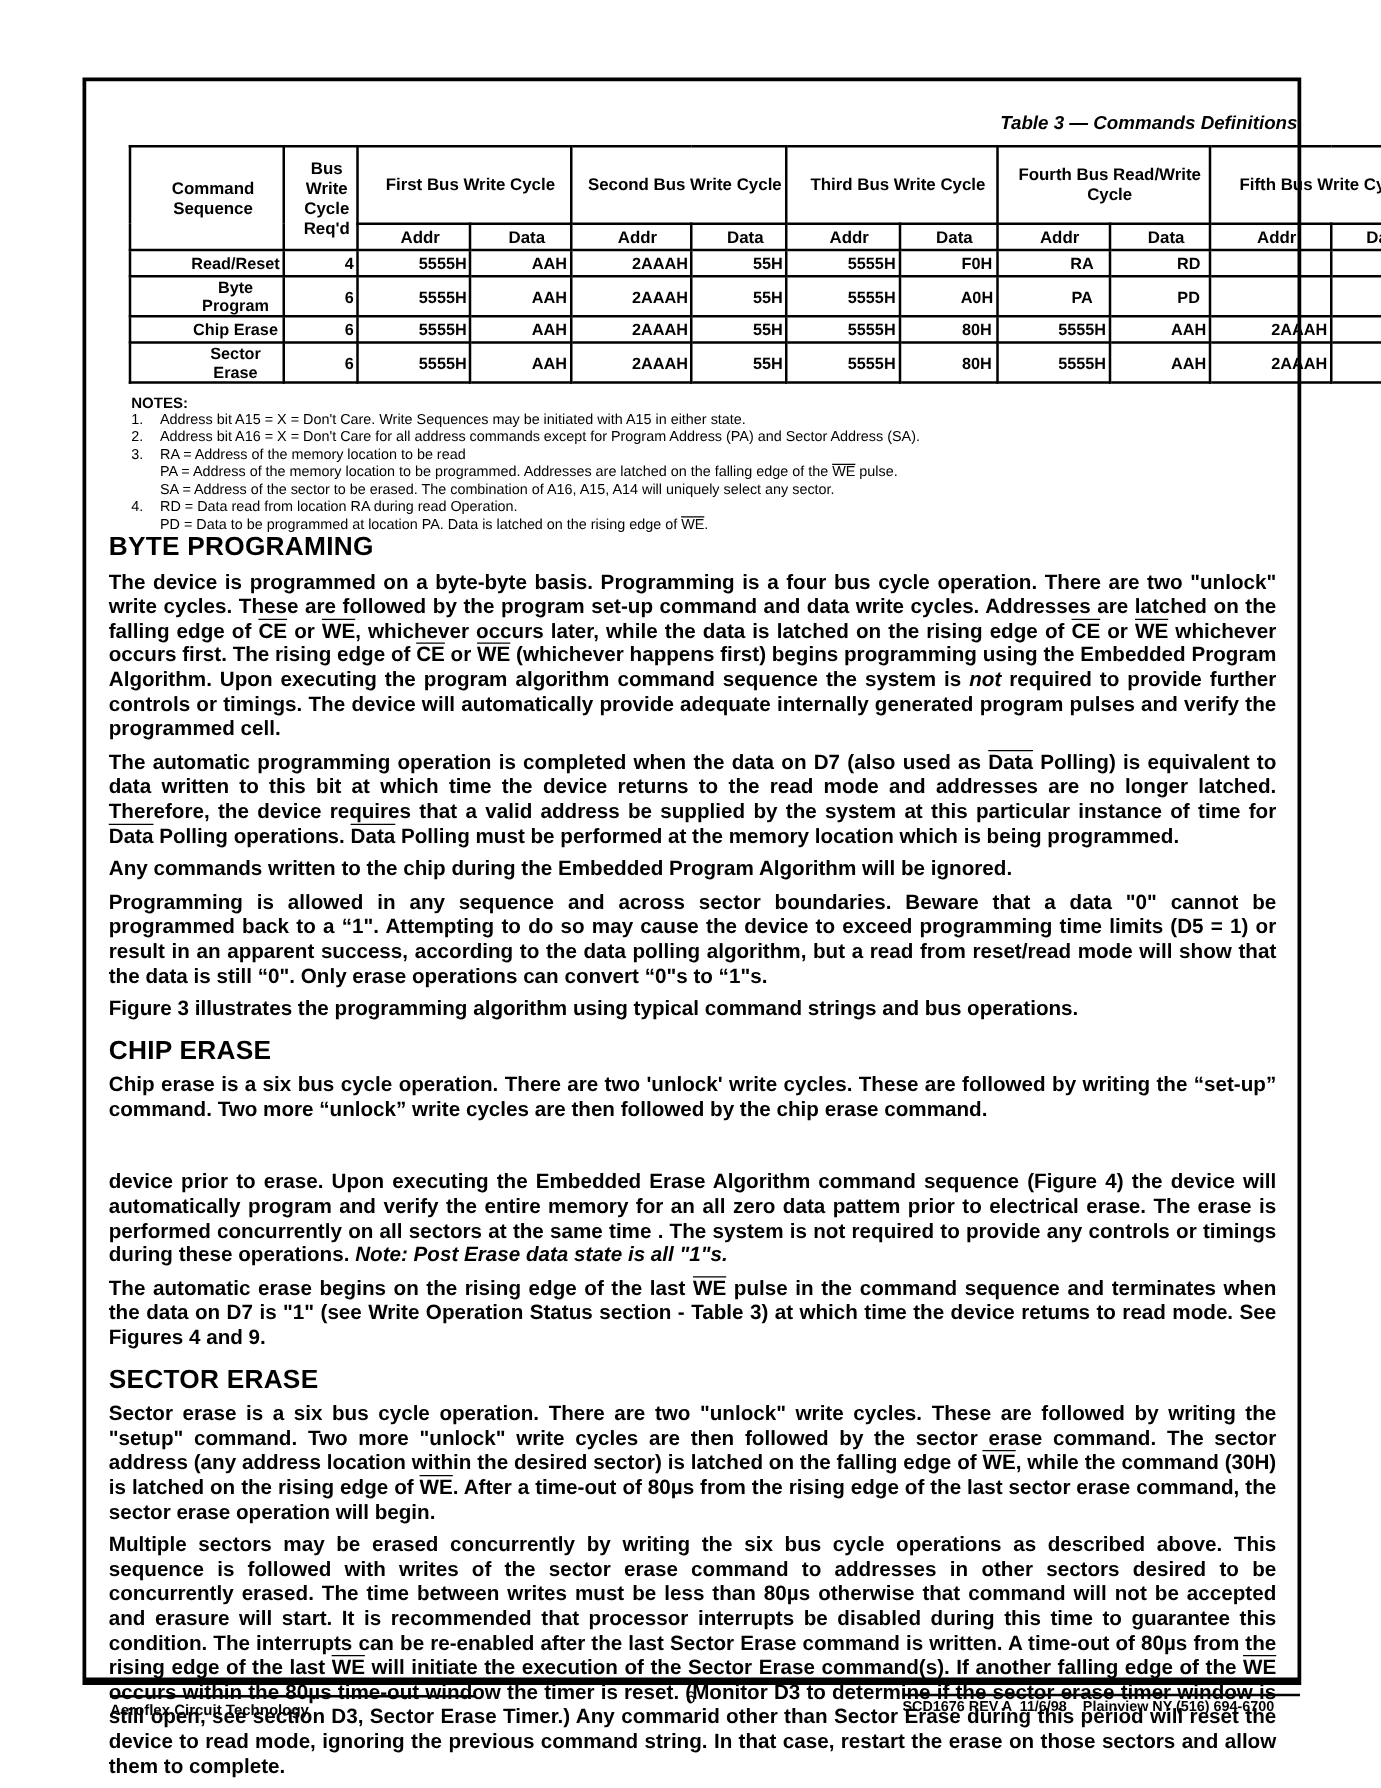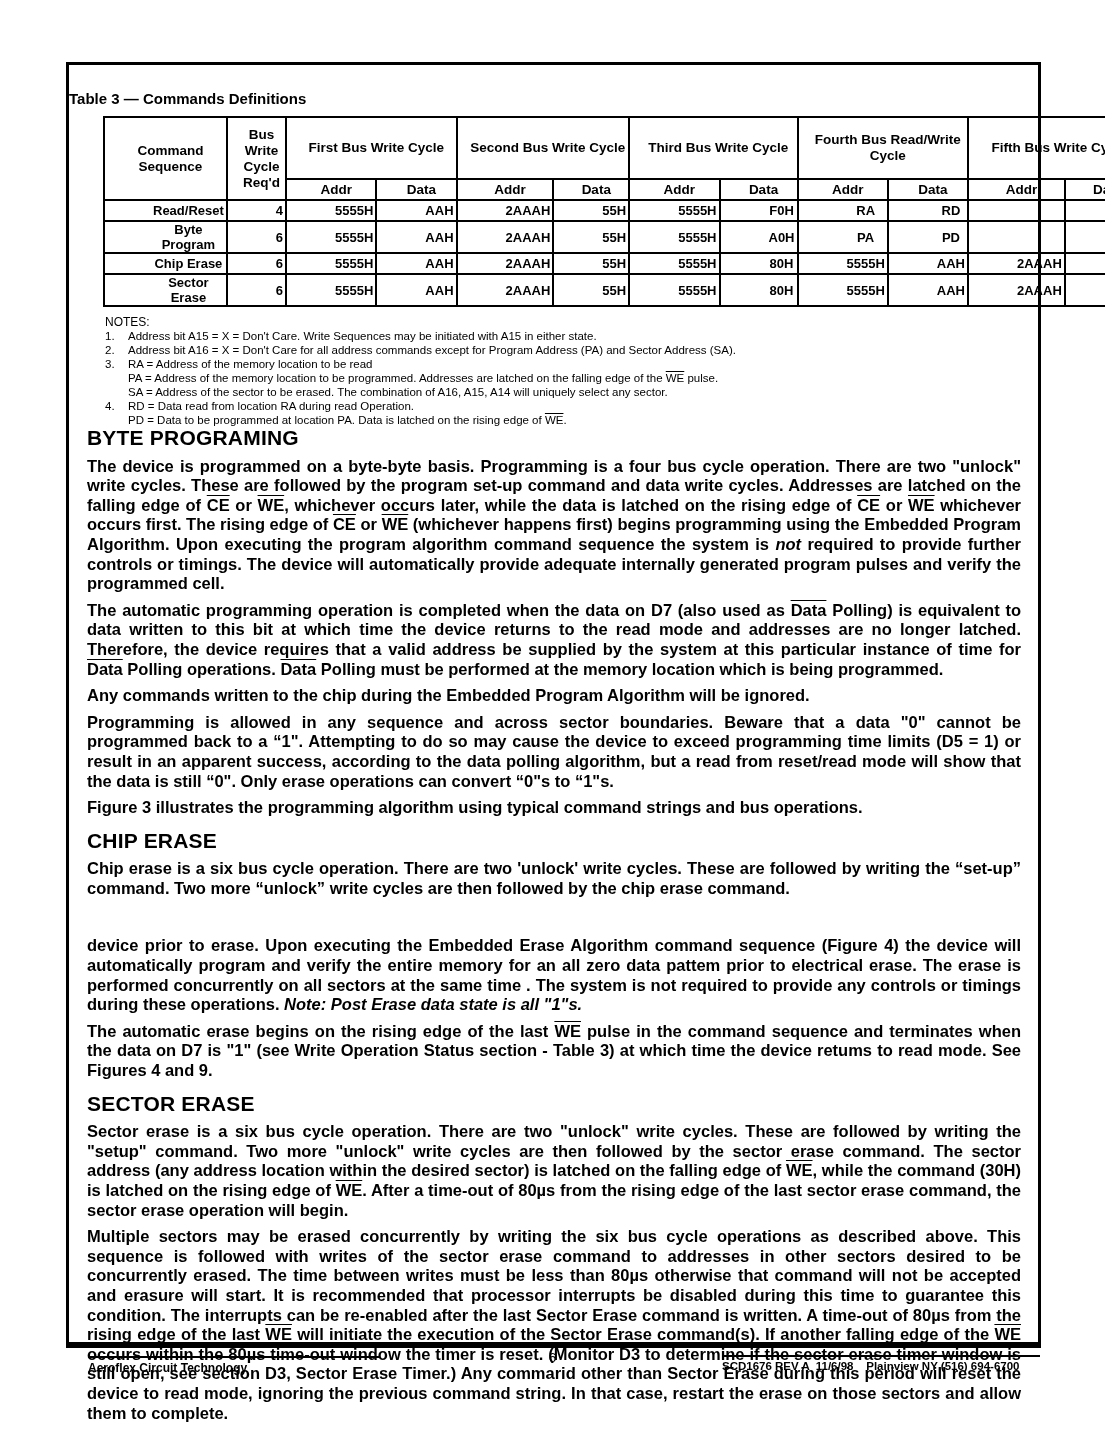--- a/index.html
+++ b/index.html
@@ -6,35 +6,35 @@
   body {
     width:1105px; height:1430px; position:relative; overflow:hidden;
     background:#ffffff; color:#000;
     font-family:"Liberation Sans", sans-serif;
     -webkit-font-smoothing:antialiased;
   }
   .frame {
     position:absolute; left:66px; top:62px; width:975px; height:1286px;
     border:3px solid #000; border-bottom-width:6px; box-sizing:border-box;
   }
-  .tbl-title { text-align:left; font-weight:bold; font-size:15px; margin-top:25px; }
+  .tbl-title { text-align:right; font-weight:bold; font-size:15px; margin-top:25px;font-style:italic; }
   table.cmds { border-collapse:collapse; table-layout:fixed; margin:9px 0 0 34px; }
   .cmds th, .cmds td {
     border:2px solid #000; font-weight:bold; text-align:center;
     padding:0 2px; box-sizing:border-box; overflow:hidden;
   }
   .cmds th { font-size:13.5px; line-height:16px;padding-left:12px; }
   .cmds td { font-size:13px; height:21px;padding-left:48px; }
   .c-grp  { height:62px; border-bottom:4px solid #000; }
   .c-corner { text-align:left; padding-left:5px; border-bottom:4px solid #000; }
   .c-req  { border-right:4px solid #000; border-bottom:4px solid #000; padding:0 3px; }
   .c-sub  { height:21px; border-bottom:4px solid #000; }
   .c-cmd  { text-align:left; padding-left:5px; }
   .notes { margin:8px 0 0 36px; width:830px; font-size:11.5px; line-height:14px; }
-  .notes-title { font-weight:normal; font-size:12px; }
+  .notes-title { font-weight:bold; font-size:12px; }
   .note-line { display:flex; }
   .note-num { flex:0 0 23px; }
   .note-text { flex:1; }
   .cols { position:absolute; left:18px; right:17px; top:363px; display:flex; gap:31px;flex-direction:column; }
   .col { flex:1; text-align:justify; font-size:16.5px; line-height:19.6px; }
   .col .h { font-size:21px; font-weight:bold; text-align:left; margin:13px 0 9px; letter-spacing:.2px; }
   .col .h:first-child { margin-top:0; }
   .col .p { margin:0 0 7px;font-weight:bold; }
   .ov { text-decoration:overline; }
   .it { font-style:italic; }

